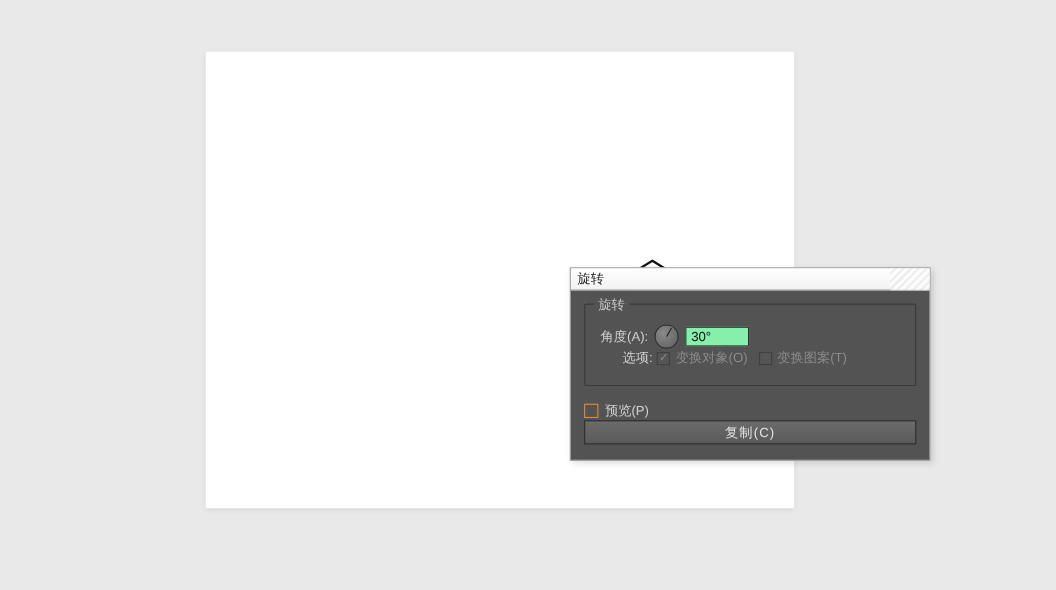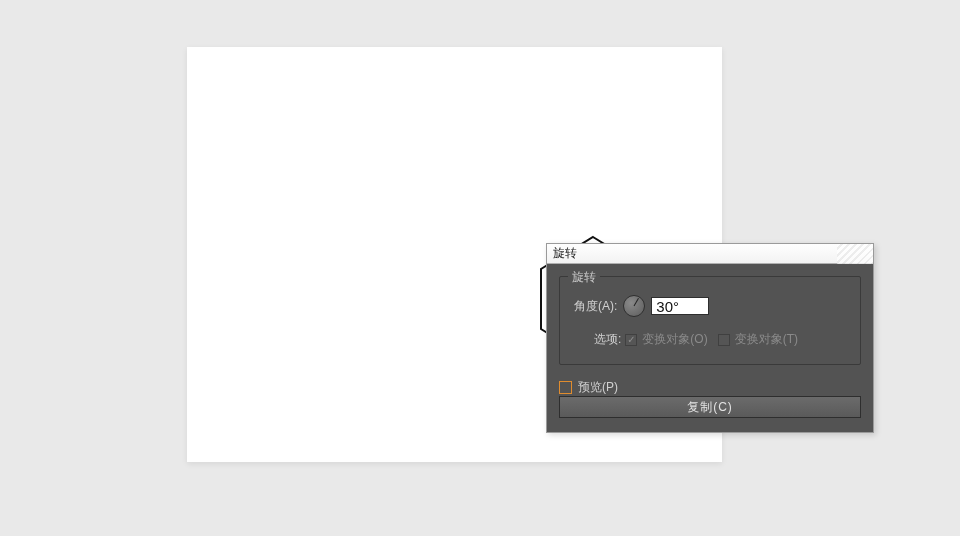--- a/index.html
+++ b/index.html
@@ -21,21 +21,21 @@
       background: #ffffff;
       box-shadow: 0 2px 6px rgba(0,0,0,0.08);
     }
     .hex-icon {
       position: absolute;
       left: 350px;
       top: 188px;
     }
     .dialog {
       position: absolute;
-      left: 546px;
+      left: 518px;
       top: 243px;
       width: 328px;
       background: #f5f5f5;
       border: 1px solid #9a9a9a;
       box-shadow: 2px 2px 6px rgba(0,0,0,0.15);
     }
     .dlg-titlebar {
       height: 20px;
       background: linear-gradient(#fefefe,#f3f3f3);
       border-bottom: 1px solid #b0b0b0;
@@ -69,21 +69,21 @@
       position: absolute;
       top: -8px; left: 8px;
       background: #535353;
       padding: 0 4px;
       color: #c9c9c9;
       font-size: 12px;
     }
     .row {
       display: flex;
       align-items: center;
-      margin-bottom: 14px;
+      margin-bottom: 0;
     }
     .row:last-child { margin-bottom: 0; }
     .label { margin-right: 4px; color: #d0d0d0; }
     .label-right { margin-left: 20px; }
     .dial {
       width: 22px; height: 22px;
       border-radius: 50%;
       background: radial-gradient(circle at 35% 35%, #8a8a8a, #5d5d5d);
       border: 1px solid #2f2f2f;
       margin: 0 6px 0 2px;
@@ -95,24 +95,24 @@
       position: absolute;
       width: 1px; height: 9px;
       background: #222;
       left: 50%; top: 50%;
       transform-origin: bottom center;
       transform: translate(-50%,-100%) rotate(30deg);
     }
     .angle-input {
       width: 58px;
       height: 18px;
-      background: #ffffff;
+      background: #86efac;
       border: 1px solid #2e2e2e;
       color: #111;
-      font-size: 15px;
+      font-size: 12px;
       padding: 0 4px;
       font-family: inherit;
     }
     .chk {
       display: inline-flex;
       align-items: center;
       margin-right: 10px;
       color: #8f8f8f;
     }
     .chk-box {
@@ -187,21 +187,21 @@
       <div class="row">
         <span class="label label-right">选项:</span>
 
         <span class="chk disabled">
           <span class="chk-box">✓</span>
           <span>变换对象(O)</span>
         </span>
 
         <span class="chk disabled">
           <span class="chk-box"></span>
-          <span>变换对象(T)</span>
+          <span>变换图案(T)</span>
         </span>
       </div>
     </div>
 
     <div class="preview-row">
       <span class="preview-box"></span>
       <span>预览(P)</span>
     </div>
 
     <div class="btn-row">

